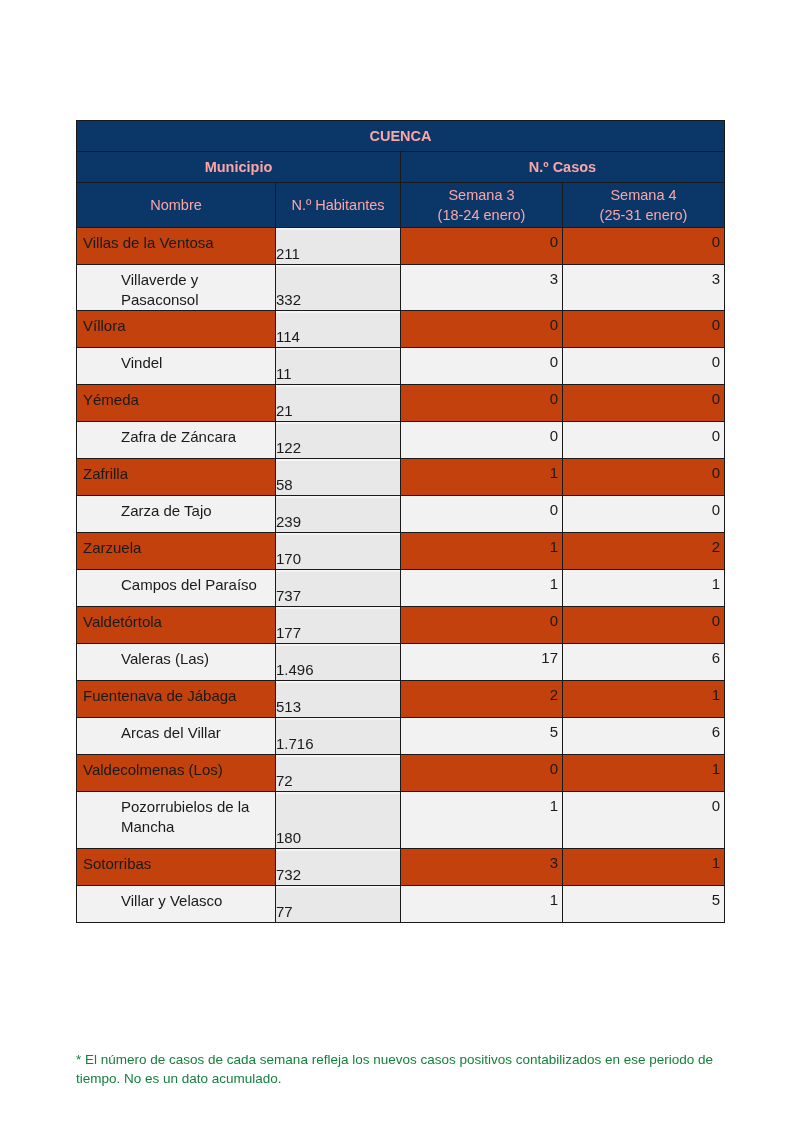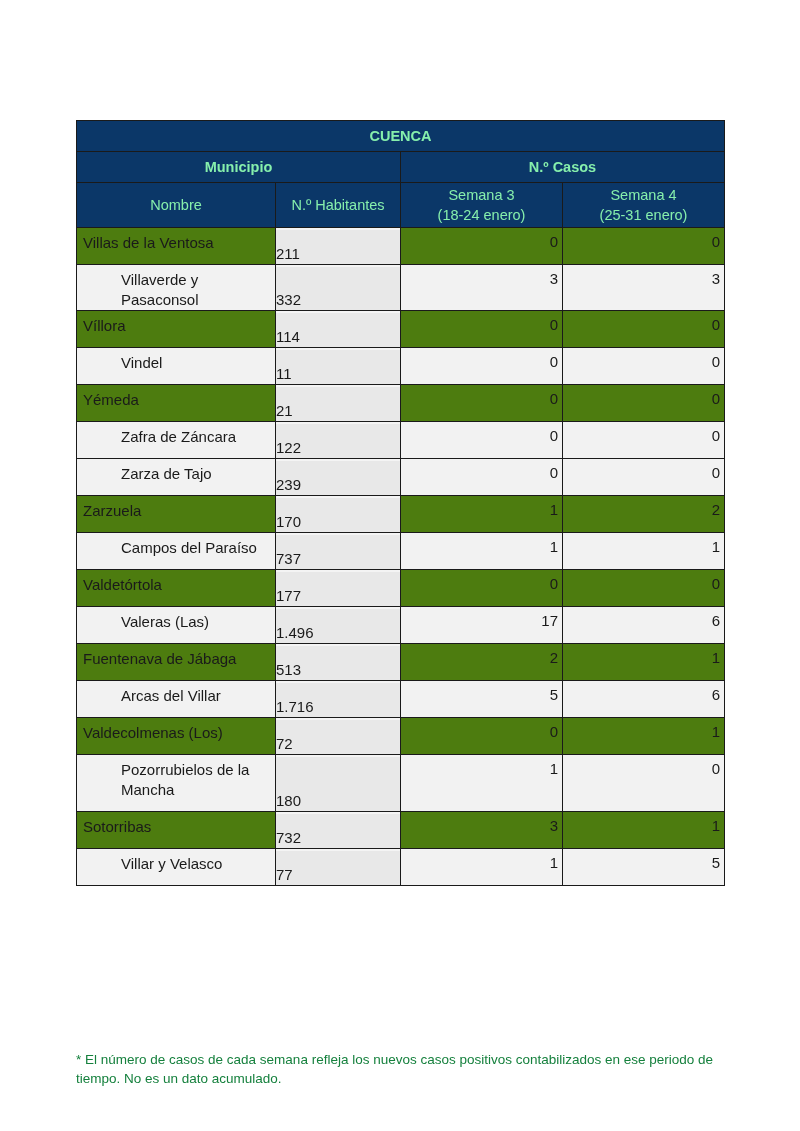--- a/index.html
+++ b/index.html
@@ -3,31 +3,31 @@
 <meta charset="utf-8">
 <style>
   html, body { margin: 0; padding: 0; }
   body {
     width: 800px; height: 1131px; background: #ffffff; position: relative;
     font-family: "Liberation Sans", "DejaVu Sans", sans-serif; color: #1a1a1a;
   }
   .tbl-wrap { position: absolute; left: 76px; top: 120px; width: 648px; }
   table { border-collapse: collapse; width: 648px; table-layout: fixed; }
   td, th { border: 1.5px solid #1a1a1a; padding: 0; }
-  th { background: #0b3768; color: #86efac; font-weight: normal; font-size: 14.5px; text-align: center; }
+  th { background: #0b3768; color: #fca5a5; font-weight: normal; font-size: 14.5px; text-align: center; }
   th.bold { font-weight: bold; }
   .r-title th { height: 30px; }
   .r-group th { height: 30px; }
   .r-cols th { height: 44px; line-height: 20px; }
   td { font-size: 15px; height: 31px; vertical-align: top; }
   td.name { padding: 5px 6px 0 6px; line-height: 20px; }
   td.hab { text-align: left; vertical-align: bottom; padding: 0 3px 2px 0; background: #e8e8e8; box-shadow: inset 0 2px 0 #f4f4f4; }
   td.num { text-align: right; padding: 5px 4px 0 0; }
   tr.even td.name, tr.even td.num { background: #f2f2f2; padding-left: 44px; }
-  tr.odd td.name, tr.odd td.num { background: #4d7c0f; margin-left: 24px; }
+  tr.odd td.name, tr.odd td.num { background: #c2410c; margin-left: 24px; }
   tr.tall td { height: 51px; }
   .footnote {
     position: absolute; left: 76px; top: 1036px; width: 650px;
     font-size: 13.5px; line-height: 19px; color: #15803d;
   }
 </style>
 </head>
 <body>
 
 <div class="tbl-wrap">
@@ -89,20 +89,26 @@
         <td class="hab">21</td>
         <td class="num">0</td>
         <td class="num">0</td>
       </tr>
       <tr class="even">
         <td class="name">Zafra de Záncara</td>
         <td class="hab">122</td>
         <td class="num">0</td>
         <td class="num">0</td>
       </tr>
+      <tr class="odd">
+        <td class="name">Zafrilla</td>
+        <td class="hab">58</td>
+        <td class="num">1</td>
+        <td class="num">0</td>
+      </tr>
       <tr class="even">
         <td class="name">Zarza de Tajo</td>
         <td class="hab">239</td>
         <td class="num">0</td>
         <td class="num">0</td>
       </tr>
       <tr class="odd">
         <td class="name">Zarzuela</td>
         <td class="hab">170</td>
         <td class="num">1</td>

